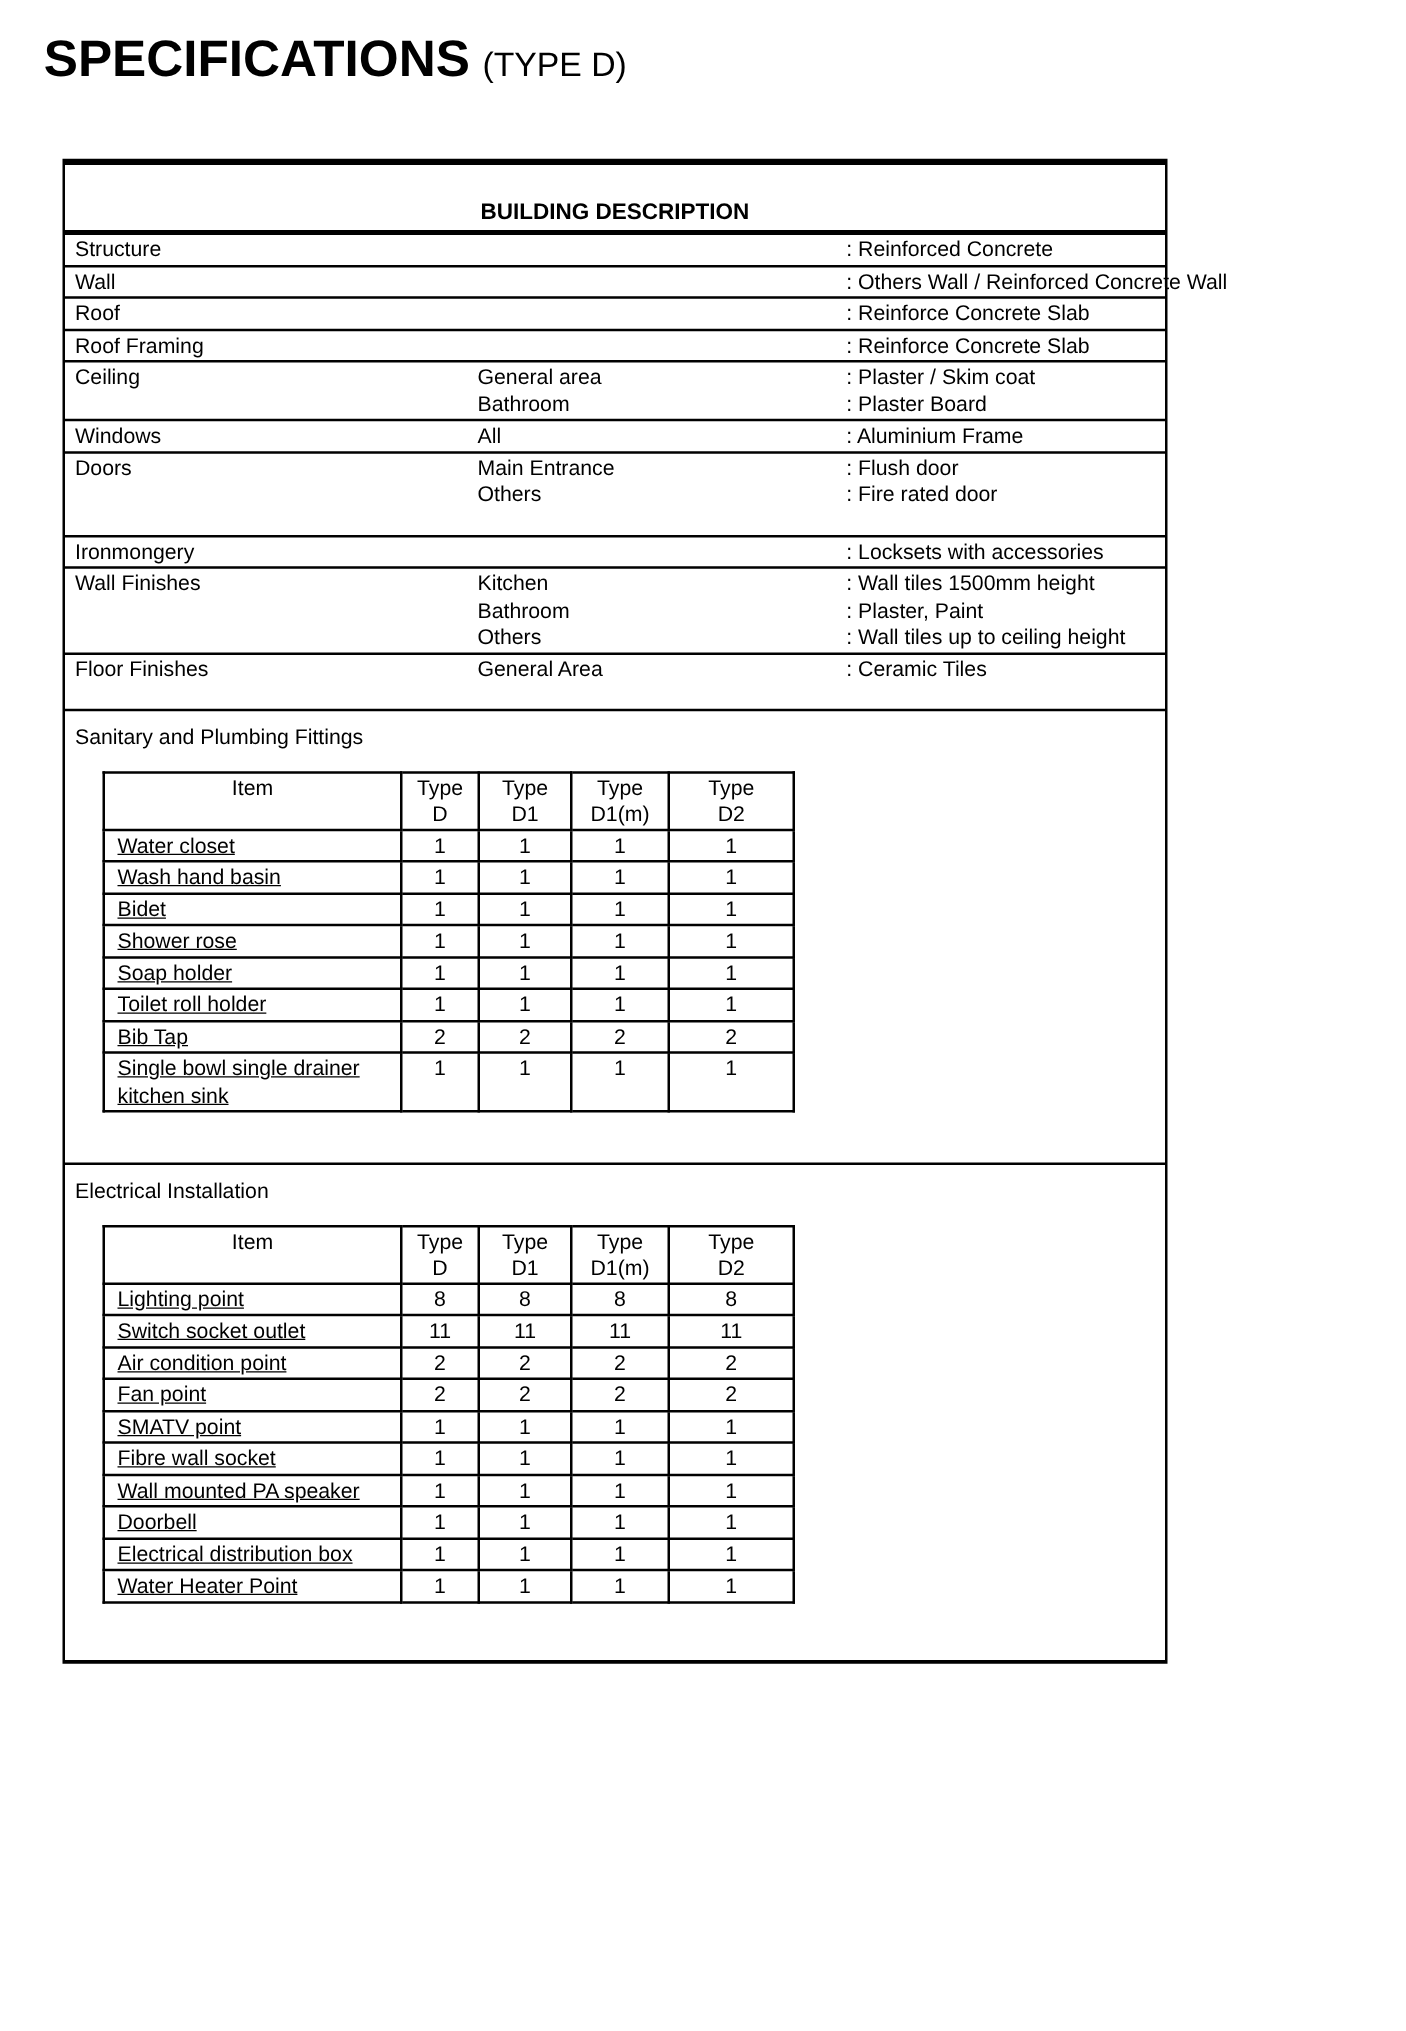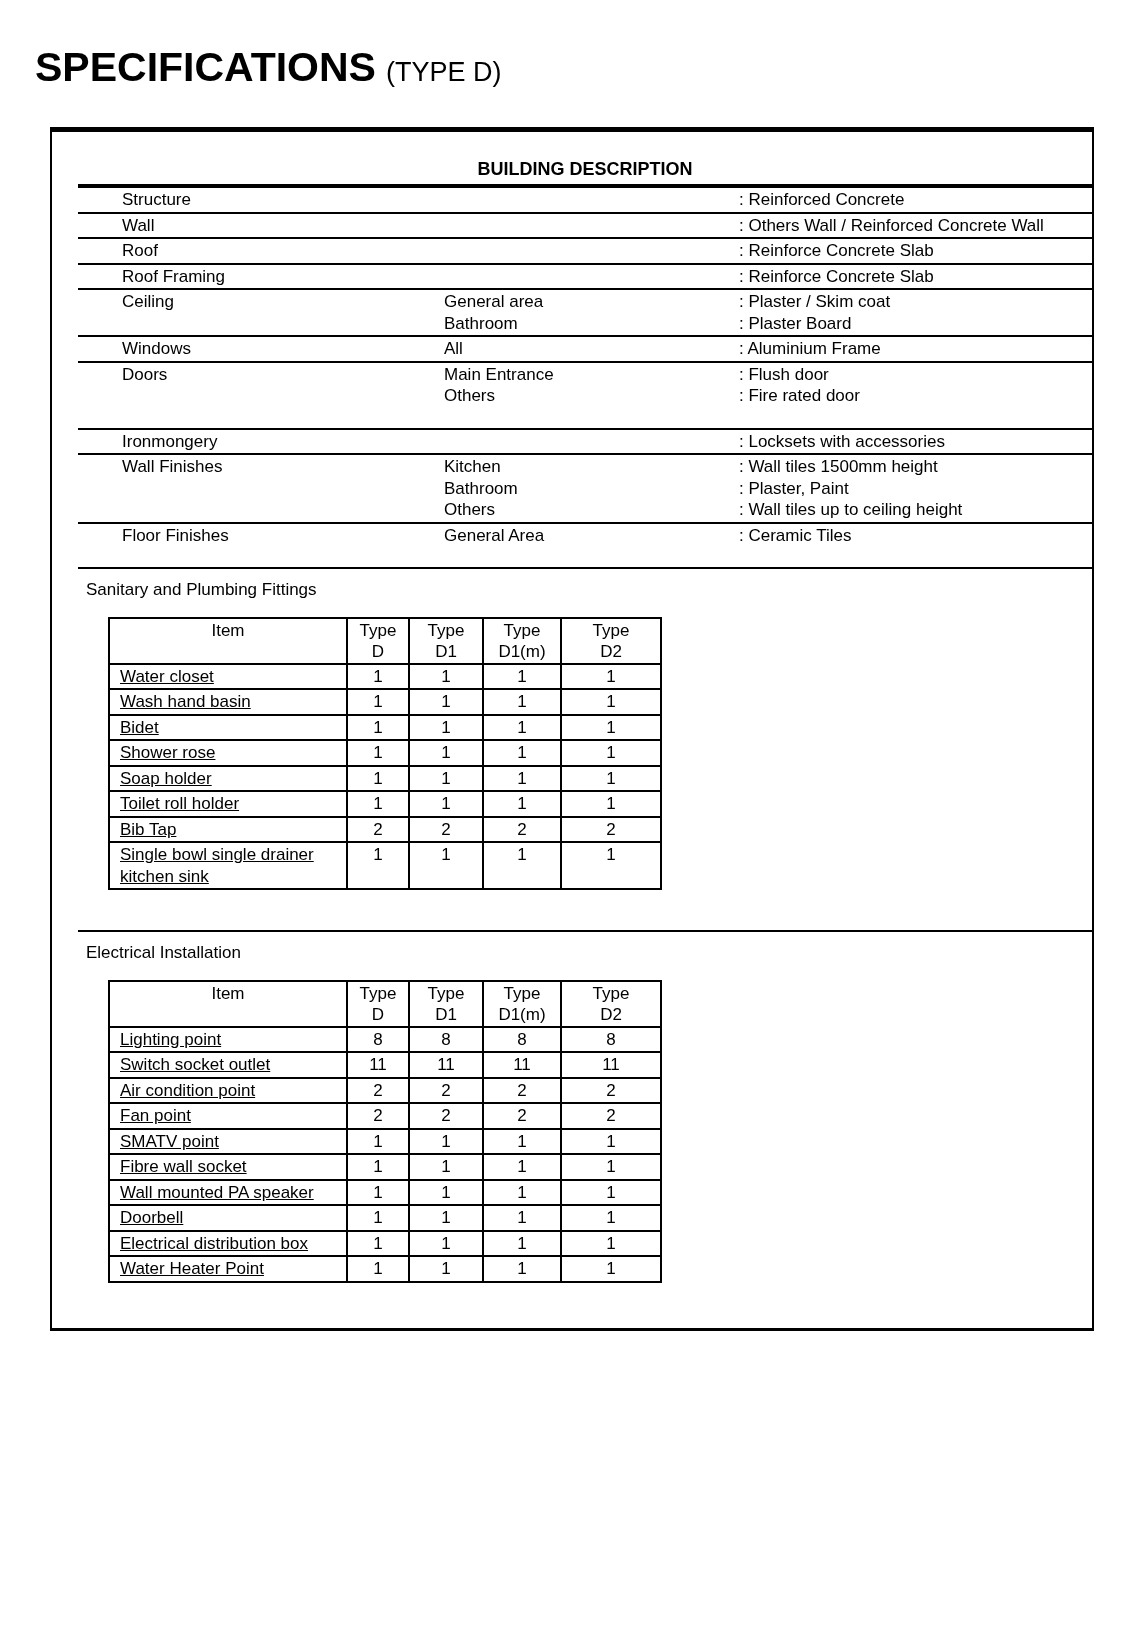--- a/index.html
+++ b/index.html
@@ -12,62 +12,61 @@
   .page {
     position: relative;
     width: 1125px;
     height: 1625px;
     background: #ffffff;
     overflow: hidden;
   }
   .page-title {
     position: absolute;
     left: 35px;
-    top: 44px;
+    top: 24px;
     margin: 0;
     font-size: 41px;
     font-weight: bold;
     white-space: nowrap;
     text-align: right;
   }
   .page-title .suffix {
     font-weight: normal;
     font-size: 27px;
     margin-left: 10px;
   }
   .outer-box {
     position: absolute;
     left: 50px;
     top: 127px;
-    width: 1044px;
+    width: 884px;
     min-height: 1082px;
     border-top: 5px solid #000;
     border-left: 2px solid #000;
     border-right: 2px solid #000;
     border-bottom: 3px solid #000;
     background: #ffffff;
-    padding-left: 26px;
   }
   .bd-header {
     text-align: center;
     font-weight: bold;
     font-size: 18px;
     padding: 27px 0 4px 0;
     border-bottom: 4px solid #000;
   }
   .bd-row {
     display: flex;
     align-items: flex-start;
     border-bottom: 2px solid #000;
     padding: 1px 4px 1px 8px;
     font-size: 17px;
     line-height: 21.5px;
   }
   .bd-row.trailing-blank { padding-bottom: 21px; }
-  .bd-label { flex: 0 0 322px; margin-left: 36px; }
+  .bd-label { flex: 0 0 322px; }
   .bd-areas { flex: 0 0 295px; }
   .bd-values { flex: 1; }
   .bd-line { min-height: 21.5px; white-space: nowrap; }
   .section {
     padding: 6px 0 0 8px;
     font-size: 17px;
   }
   .section-sanitary {
     border-bottom: 2px solid #000;
     padding-bottom: 40px;

